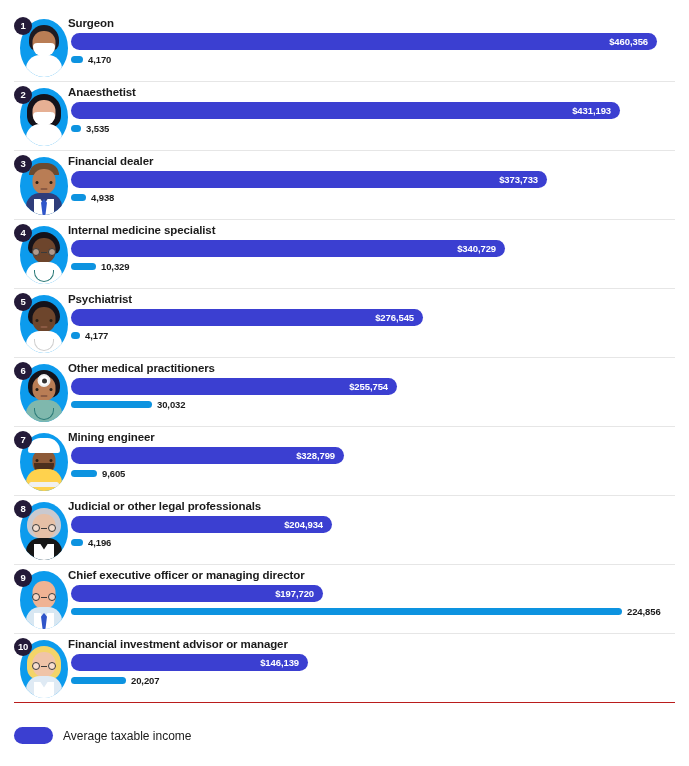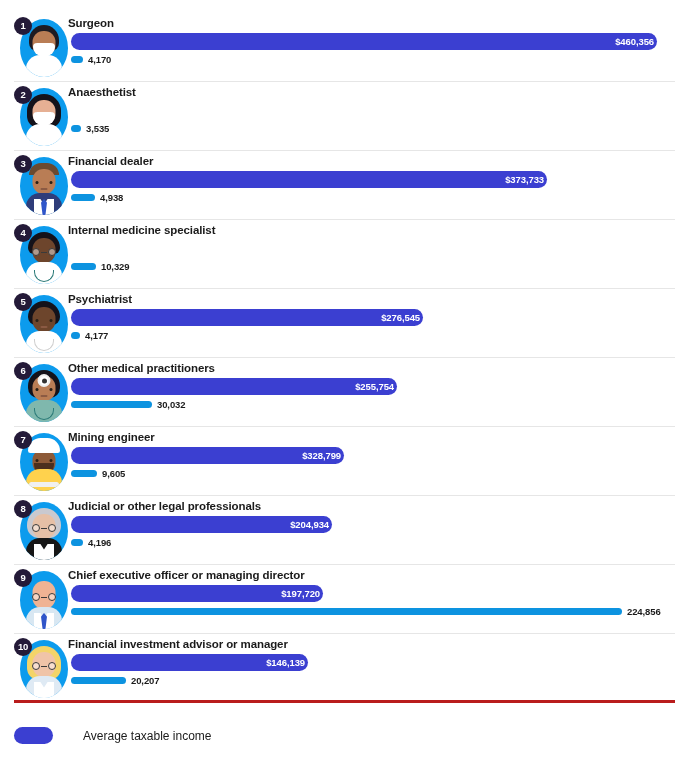--- a/index.html
+++ b/index.html
@@ -25,21 +25,21 @@
     padding-top: 13px;
   }
   .row {
     position: relative;
     height: 69px;
     box-sizing: border-box;
     border-bottom: 1px solid #e6e6e6;
     margin: 0 14px;
     padding: 0;
   }
-  .row.last { border-bottom: 3px solid #b91c1c; }
+  .row.last { border-bottom: 1px solid #b91c1c; }
 
   
   .avatar-wrap {
     position: absolute;
     left: 0px;
     top: 4px;
     width: 56px;
     height: 62px;
   }
   .avatar {
@@ -261,21 +261,21 @@
   .bar-income {
     position: absolute;
     left: 57px;
     top: 20px;
     height: 17px;
     background: #3b3fd1;
     border-radius: 9px;
   }
   .bar-income .val {
     position: absolute;
-    right: 3px;
+    right: 9px;
     top: 0;
     line-height: 17px;
     font-size: 9.5px;
     font-weight: bold;
     color: #ffffff;
     white-space: nowrap;
     letter-spacing: -0.1px;
     text-align: right;
   }
   .bar-count {
@@ -304,21 +304,20 @@
     position: absolute;
     left: 14px;
     bottom: 22px;
     display: flex;
     align-items: center;
   }
   .legend-item {
     display: flex;
     align-items: center;
     margin-right: 38px;
-    gap: 20px;
   }
   .swatch-income {
     width: 39px;
     height: 17px;
     border-radius: 9px;
     background: #3b3fd1;
     margin-right: 10px;
   }
   .swatch-count {
     width: 30px;
@@ -370,20 +369,23 @@
           <div class="av-face" style="background:#e6b094"></div>
           <div class="av-eyes">
               <i class="l"></i>
               <i class="r"></i>
             </div>
           <div class="av-body" style="background:#ffffff"></div>
           <div class="av-mask"></div>
         </div>
       </div>
       <div class="job-title">Anaesthetist</div>
+      <div class="bar-income" style="width:549px">
+        <span class="val">$431,193</span>
+      </div>
       <div class="bar-count" style="width:10px">
         <span class="val">3,535</span>
       </div>
     </div>
 
     <div class="row">
       <div class="avatar-wrap">
         <div class="rank">3</div>
         <div class="avatar">
           <div class="av-hair" style="background:#6b4a30;height:12px;border-radius:15px 15px 0 0"></div>
@@ -395,41 +397,44 @@
           <div class="av-mouth"></div>
           <div class="av-body" style="background:#2f3d7a"></div>
           <div class="av-collar"></div>
           <div class="av-tie"></div>
         </div>
       </div>
       <div class="job-title">Financial dealer</div>
       <div class="bar-income" style="width:476px">
         <span class="val">$373,733</span>
       </div>
-      <div class="bar-count" style="width:24px">
+      <div class="bar-count" style="width:15px">
         <span class="val">4,938</span>
       </div>
     </div>
 
     <div class="row">
       <div class="avatar-wrap">
         <div class="rank">4</div>
         <div class="avatar">
           <div class="av-hair" style="background:#14121a;width:32px;height:22px;border-radius:16px 16px 6px 6px"></div>
           <div class="av-face" style="background:#6d452c"></div>
           <div class="av-glasses">
               <i class="l"></i>
               <i class="r"></i>
               <b></b>
             </div>
           <div class="av-body" style="background:#ffffff"></div>
           <div class="av-stetho"></div>
         </div>
       </div>
       <div class="job-title">Internal medicine specialist</div>
+      <div class="bar-income" style="width:434px">
+        <span class="val">$340,729</span>
+      </div>
       <div class="bar-count" style="width:25px">
         <span class="val">10,329</span>
       </div>
     </div>
 
     <div class="row">
       <div class="avatar-wrap">
         <div class="rank">5</div>
         <div class="avatar">
           <div class="av-hair" style="background:#14121a;width:32px;height:24px;border-radius:16px 16px 8px 8px"></div>

